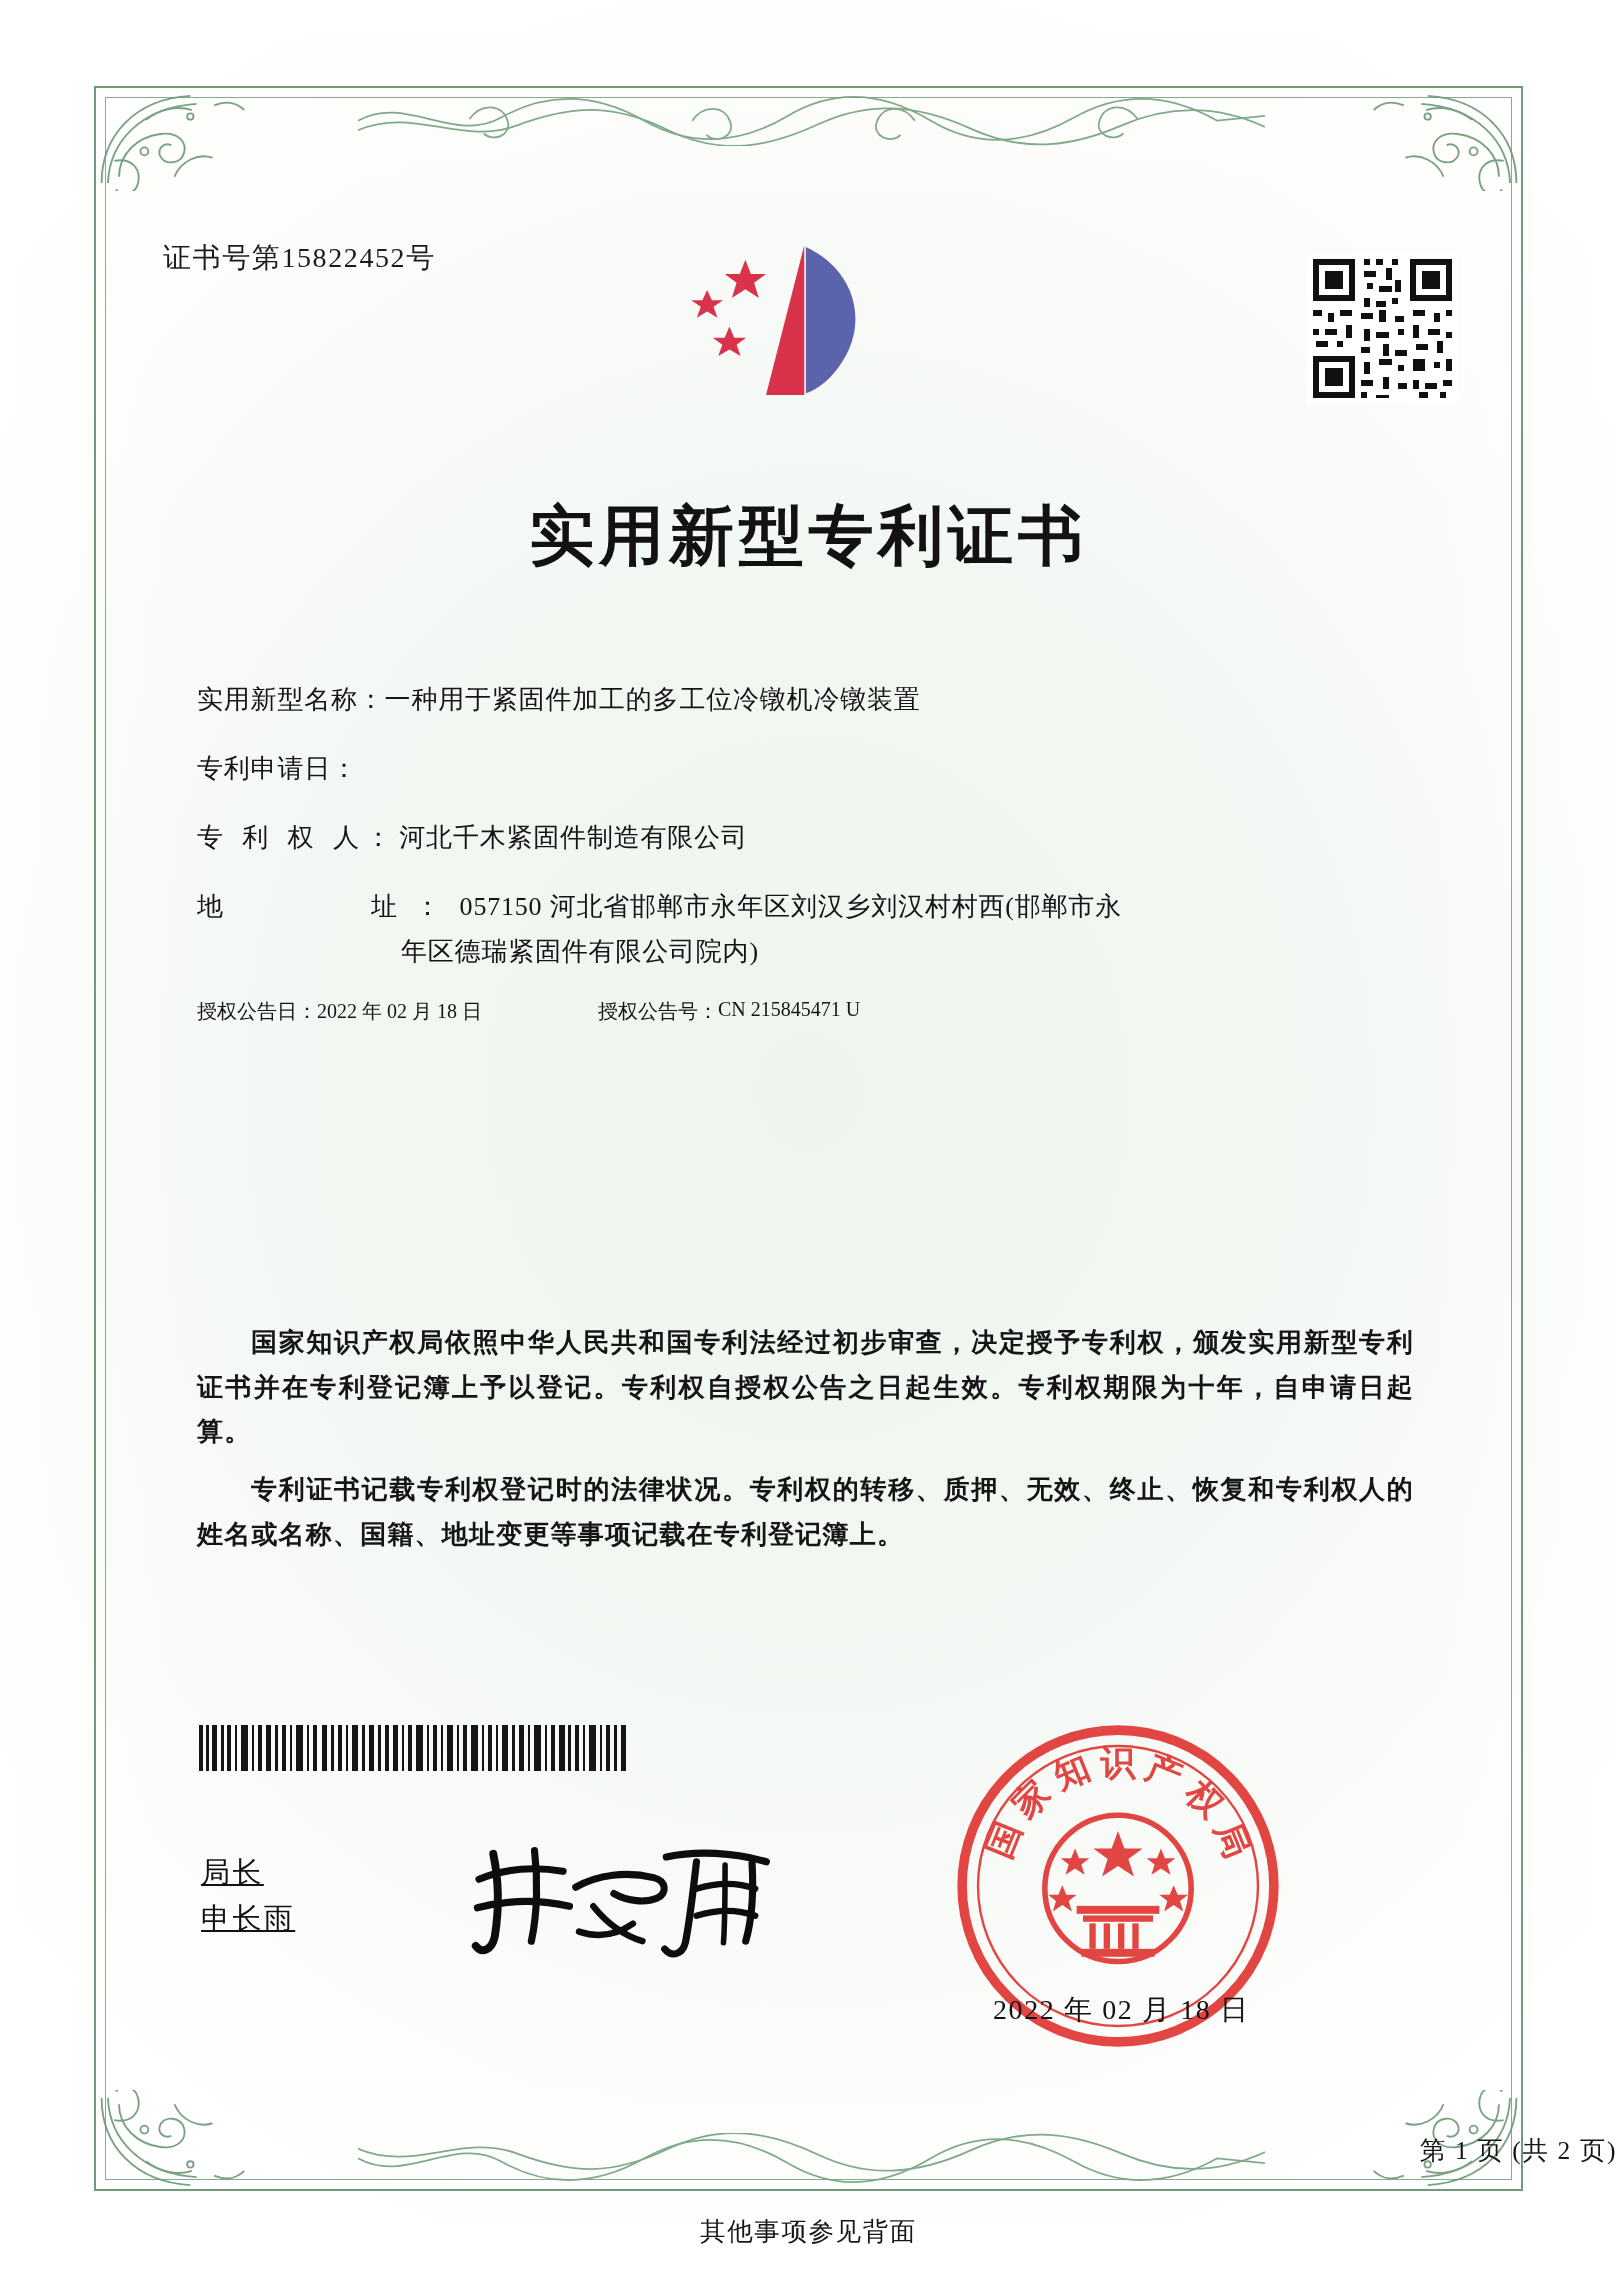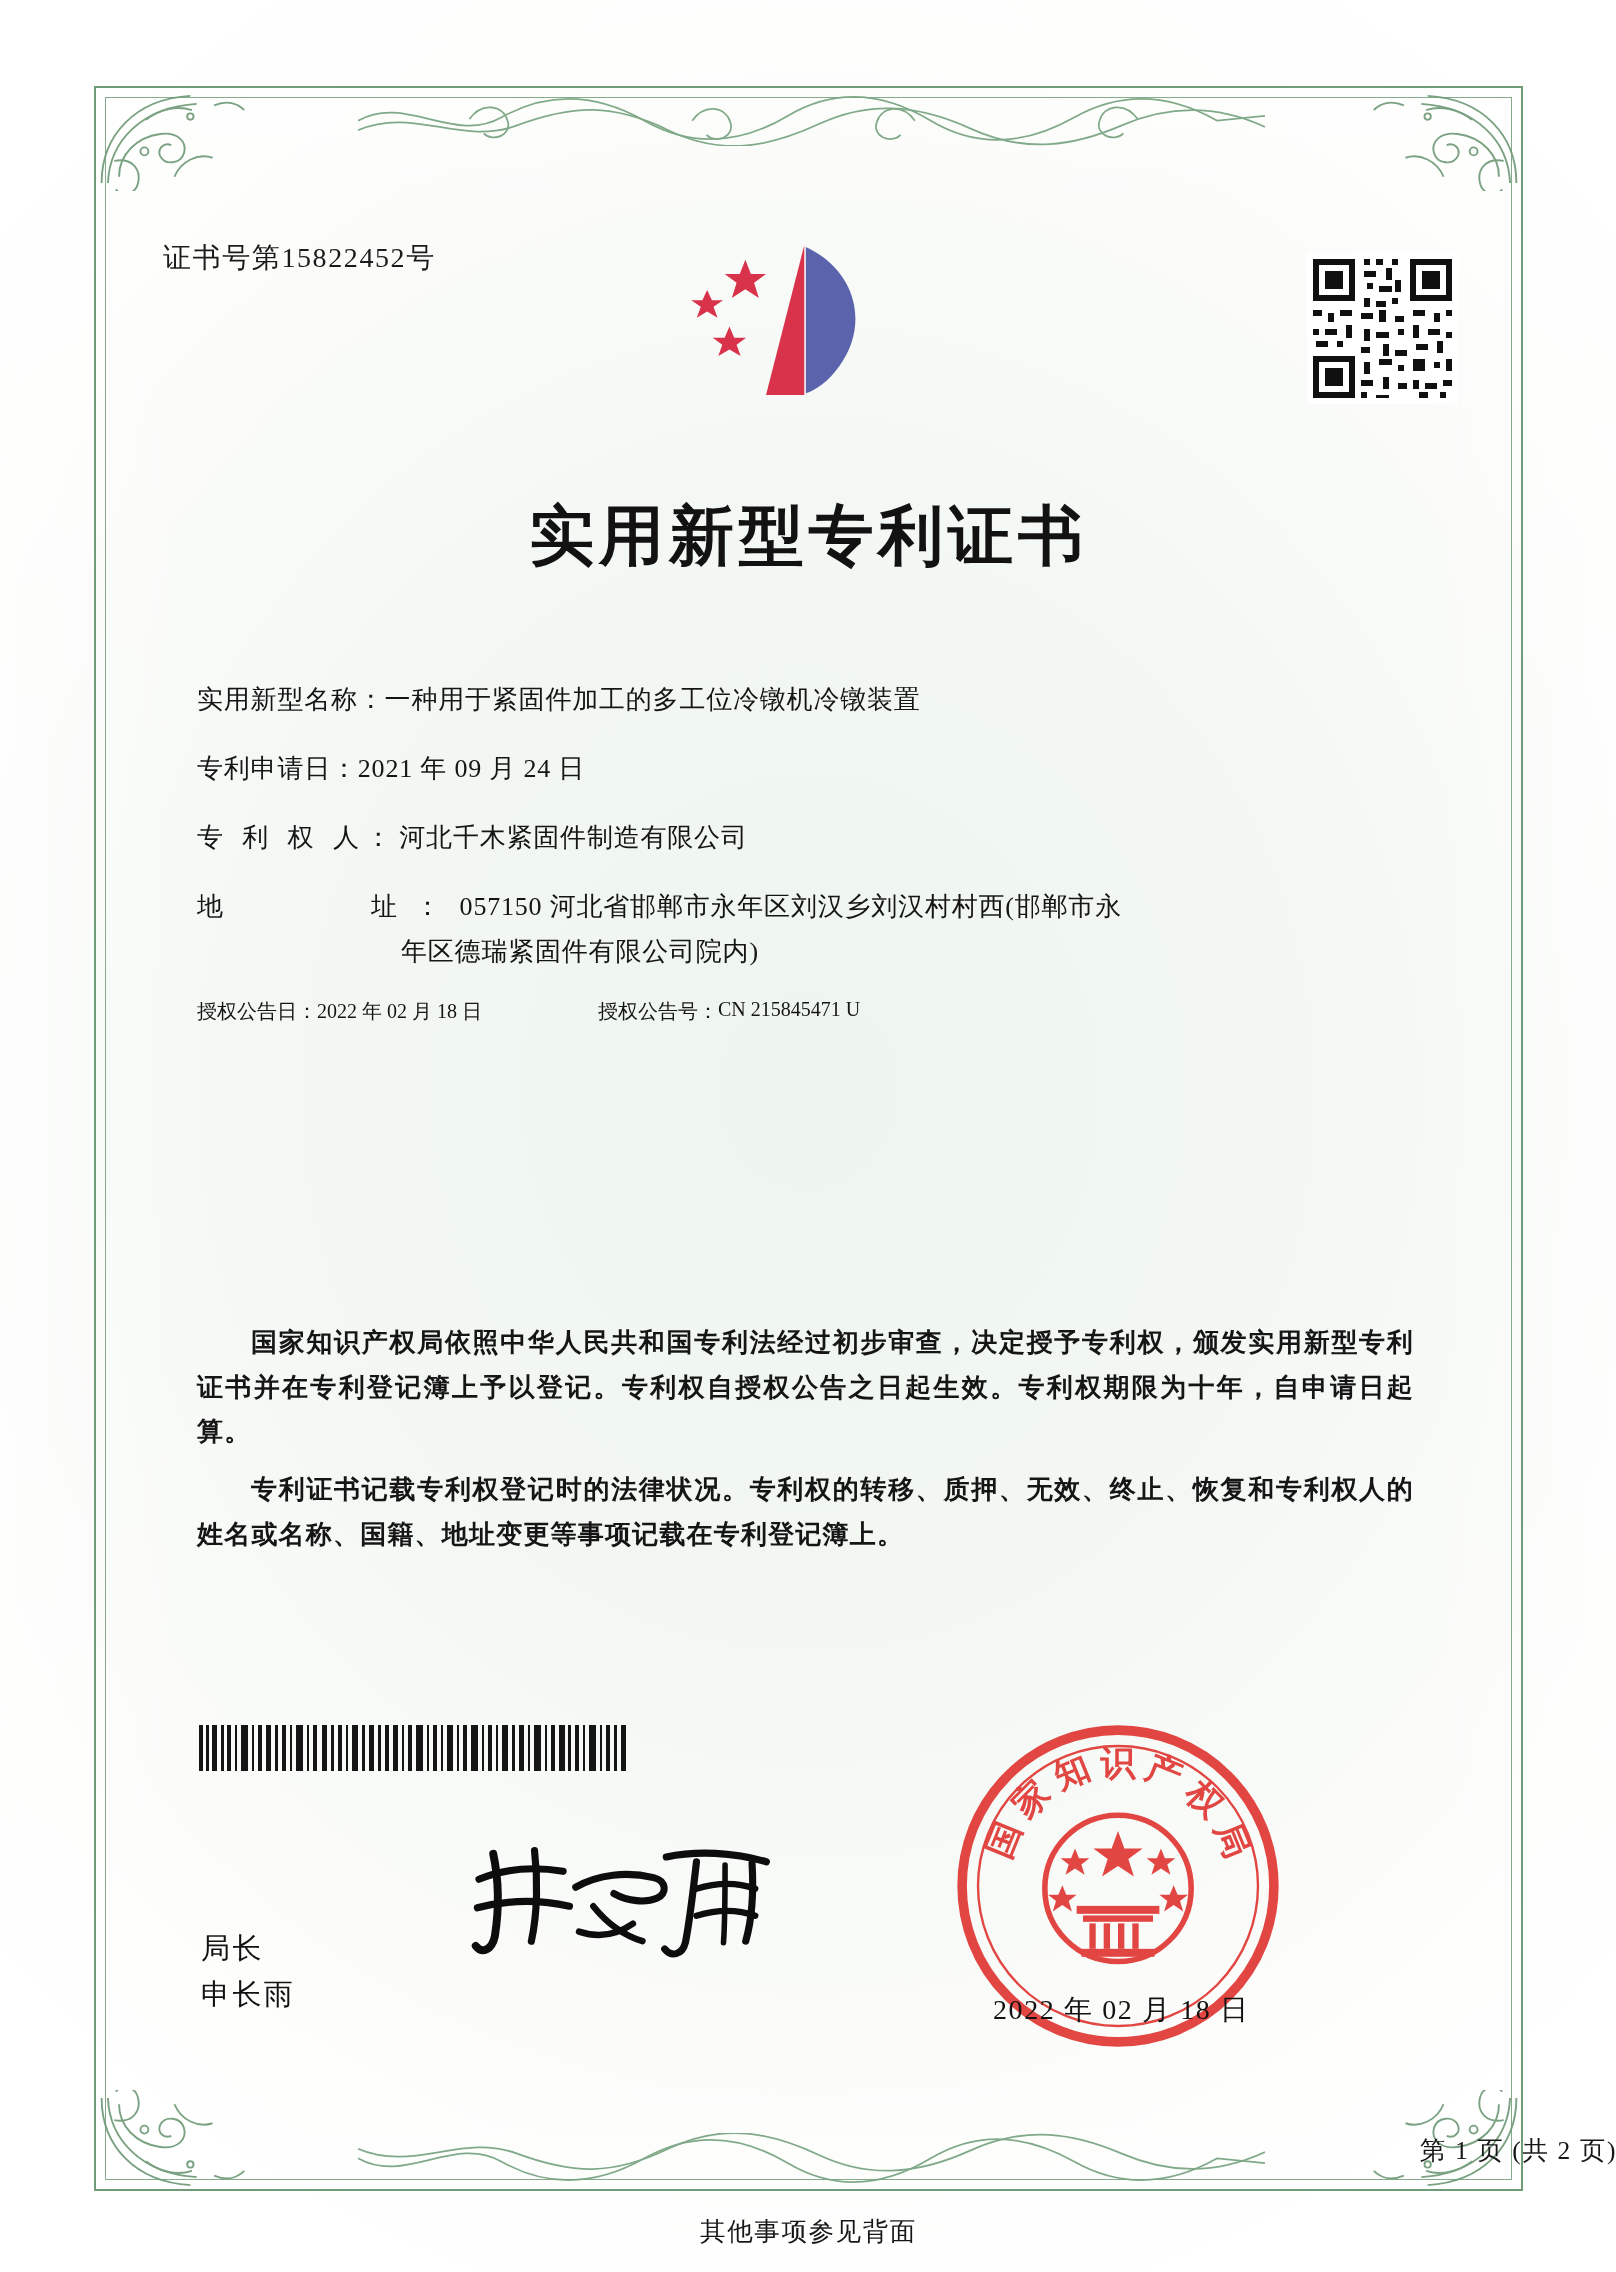--- a/index.html
+++ b/index.html
@@ -182,25 +182,26 @@
     left: 199px;
     top: 1725px;
     width: 430px;
     height: 46px;
   }
 
   
   .sig-label {
     position: absolute;
     left: 201px;
-    top: 1926px;
+    top: 1850px;
     font-size: 29px;
     line-height: 1.58;
     color: #121212;
     letter-spacing: 2.4px;
+    text-decoration: underline;
   }
   .sig-hand {
     position: absolute;
     left: 458px;
     top: 1830px;
     width: 342px;
     height: 131px;
   }
 
   
@@ -408,21 +409,20 @@
 
     <div class="frow">
       <span class="flabel">实用新型名称：</span>
       <span class="fvalue">一种用于紧固件加工的多工位冷镦机冷镦装置</span>
     </div>
 
 
 
     <div class="frow">
       <span class="flabel">专利申请日：</span>
-      <span class="fvalue">2021 年 09 月 24 日</span>
     </div>
 
     <div class="frow">
       <span class="flabel flabel-sp2">专 利 权 人：</span>
       <span class="fvalue">河北千木紧固件制造有限公司</span>
     </div>
 
     <div class="frow">
       <span class="flabel flabel-sp4">地　　　址：</span>
       <span class="fvalue">057150 河北省邯郸市永年区刘汉乡刘汉村村西(邯郸市永</span>

